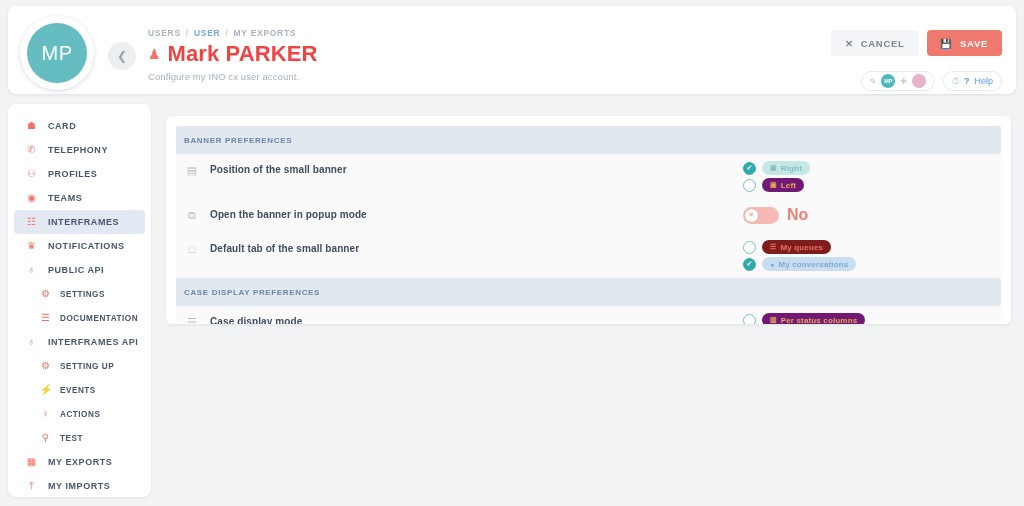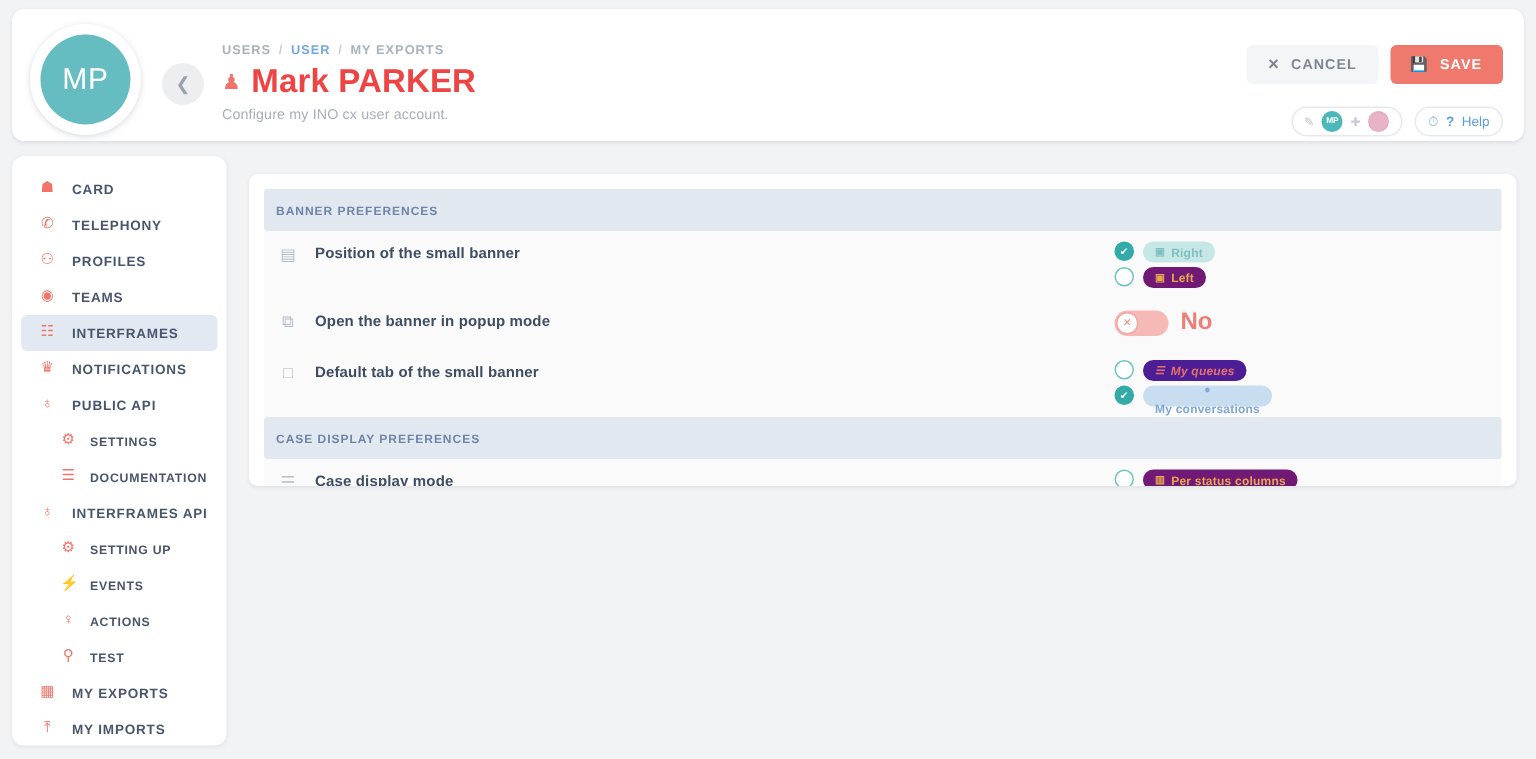--- a/index.html
+++ b/index.html
@@ -115,36 +115,36 @@
   }
   .row-ico {
     width: 16px; color: #b6bec7; font-size: 11px; flex: 0 0 16px;
     line-height: 18px; text-align: center;
   }
   .row-label {
     flex: 1; font-size: 10px; color: #3f4d63; font-weight: 700;
     line-height: 18px; padding-left: 10px; letter-spacing: 0.1px;
   }
   .opts { width: 250px; flex: 0 0 250px; display: flex; flex-direction: column; gap: 3px; }
-  .opt { display: flex; gap: 6px; }
+  .opt { display: flex; align-items: center; gap: 6px; }
   .radio {
     width: 13px; height: 13px; border-radius: 50%; flex: 0 0 13px;
     border: 1.5px solid #6ec4c2; background: #fff; cursor: pointer;
     display: flex; align-items: center; justify-content: center;
   }
   .radio.checked { background: #32aaa8; border-color: #32aaa8; color: #fff; font-size: 7px; }
   .badge {
     height: 14px; padding: 0 8px; border-radius: 7px;
     display: inline-flex; align-items: center; gap: 4px;
     font-size: 8px; font-weight: 700; letter-spacing: 0.15px;
   }
   .badge.teal { background: #c5e8e6; color: #7fbfc4; }
   .badge.orange { background: #701a75; color: #e8a84e; }
-  .badge.red { background: #4c1d95; color: #e8716c; font-style: italic; }
-  .badge.blue { background: #c8ddf0; color: #7fa9d4; flex-direction: column; }
+  .badge.red { background: #7f1d1d; color: #e8716c; }
+  .badge.blue { background: #c8ddf0; color: #7fa9d4; }
   .badge .b-ico { font-size: 7px; }
 
   .toggle-wrap { display: flex; align-items: center; gap: 8px; }
   .toggle {
     width: 36px; height: 17px; border-radius: 9px; background: #f7b9b5;
     position: relative; cursor: pointer;
   }
   .toggle .knob {
     position: absolute; left: 1px; top: 1px; width: 15px; height: 15px;
     border-radius: 50%; background: #fff; border: 1px solid #f0a8a3;

